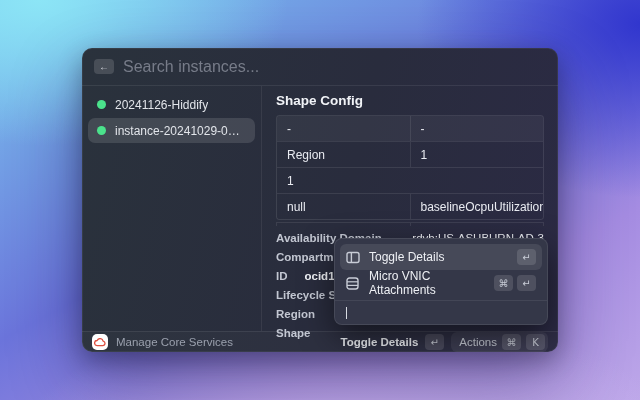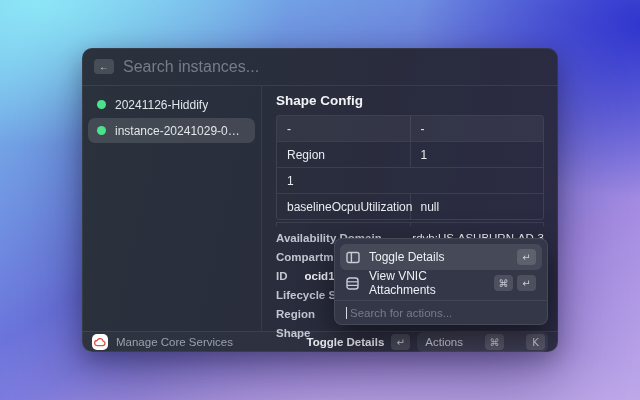--- a/index.html
+++ b/index.html
@@ -78,21 +78,21 @@
     padding: 0 6px; font-size: 11.5px; color: #767b89; }
   .caret { width: 1px; height: 12px; background: #d8dbe2; margin-right: 3px; }
   .win-footer { flex: none; height: 21px; border-top: 1px solid rgba(255,255,255,.08);
     display: flex; align-items: center; gap: 8px; padding: 0 10px;
     background: rgba(255,255,255,.02); }
   .oracle-icon { width: 16px; height: 16px; border-radius: 5px; background: #ffffff;
     display: flex; align-items: center; justify-content: center; flex: none; }
   .footer-label { font-size: 11.5px; color: #9aa0ad; }
   .footer-right { margin-left: auto; display: flex; align-items: center; gap: 7px; }
   .footer-action-label { font-size: 11.5px; font-weight: bold; color: #eceef3; }
-  .actions-pill { display: flex; align-items: center; gap: 22px;
+  .actions-pill { display: flex; align-items: center; gap: 5px;
     background: rgba(255,255,255,.07); border-radius: 6px; padding: 2px 3px 2px 8px; }
   .actions-label { font-size: 11.5px; color: #c6cad4; }
 </style>
 </head>
 <body>
 
 <div class="window">
 
   <div class="win-header">
     <div class="back-btn">
@@ -123,22 +123,22 @@
           <div class="t-cell">-</div>
         </div>
         <div class="t-row">
           <div class="t-cell">Region</div>
           <div class="t-cell">1</div>
         </div>
         <div class="t-row">
           <div class="t-cell">1</div>
         </div>
         <div class="t-row">
+          <div class="t-cell">null</div>
           <div class="t-cell">baselineOcpuUtilization</div>
-          <div class="t-cell">null</div>
         </div>
       </div>
       <div class="table-peek">
           <i></i>
         </div>
 
       <div class="meta">
         <div class="meta-row">
           <span class="meta-label">Availability Domain</span>
           <span class="meta-value">rdvb:US-ASHBURN-AD-3</span>
@@ -179,30 +179,29 @@
         </span>
       </div>
       <div class="popup-item">
         <span class="p-icon">
           <svg width="13" height="13" viewBox="0 0 13 13">
             <rect x="1" y="1" width="11" height="11" rx="2.5" fill="none" stroke="currentColor" stroke-width="1.4"></rect>
             <line x1="1" y1="4.8" x2="12" y2="4.8" stroke="currentColor" stroke-width="1.2"></line>
             <line x1="1" y1="8.4" x2="12" y2="8.4" stroke="currentColor" stroke-width="1.2"></line>
           </svg>
         </span>
-        <span>View VNIC Attachments</span>
+        <span>Micro VNIC Attachments</span>
         <span class="popup-keys">
           <span class="key-badge">⌘</span>
           <span class="key-badge">↵</span>
         </span>
       </div>
       <div class="popup-divider"></div>
       <div class="popup-search">
         <span class="caret"></span>
-        <span>Search for actions...</span>
       </div>
     </div>
 
   </div>
 
   <div class="win-footer">
     <div class="oracle-icon">
       <svg width="12" height="9" viewBox="0 0 12 9">
         <path d="M3.1 7.6h5.6a2.3 2.3 0 0 0 .4-4.56A3.1 3.1 0 0 0 3.2 2.5
                  a2.1 2.1 0 0 0-.1 5.1z" fill="none" stroke="#de5142" stroke-width="1.3" stroke-linejoin="round"></path>

